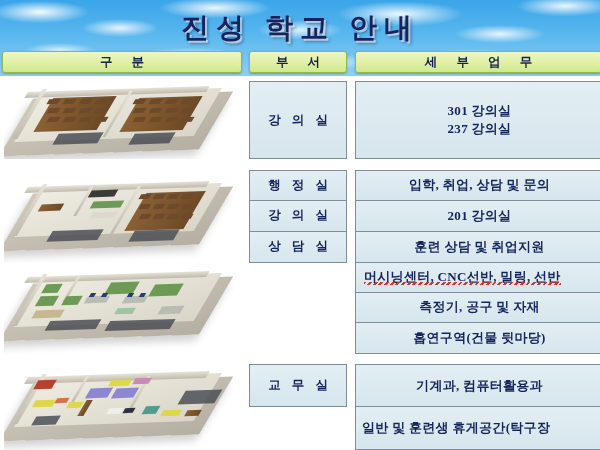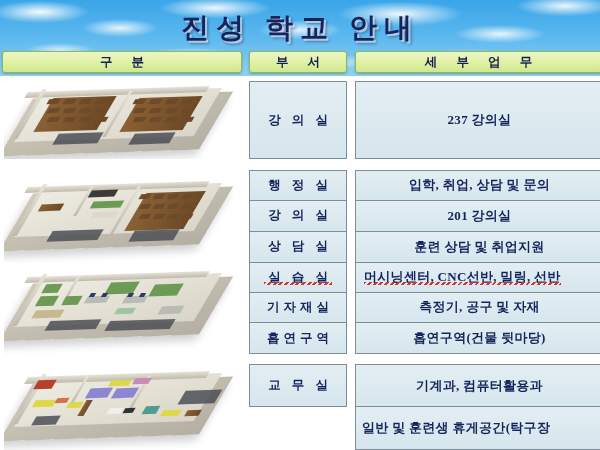--- a/index.html
+++ b/index.html
@@ -170,20 +170,21 @@
         <div class="desk" style="left:178px;top:36px;width:11px;height:5px;"></div>
         <div class="path" style="left:52px;top:52px;width:44px;height:11px;"></div>
         <div class="path" style="left:128px;top:52px;width:40px;height:11px;"></div>
       </div>
     </div>
     <div class="cellcol dept-col">
       <div class="cell" style="height:100%;">강 의 실</div>
     </div>
     <div class="cellcol det-col">
       <div class="cell two-line" style="height:100%;">
+        <span>301 강의실</span>
         <span>237 강의실</span>
       </div>
     </div>
   </div>
 
   <div class="group" id="g2">
     <div class="imgcell">
       <div class="render">
         <div class="slab" style="top:20px;"></div>
         <div class="floor" style="top:16px;"></div>
@@ -243,27 +244,20 @@
         <div class="mach-b" style="left:98px;top:31px;width:5px;height:4px;"></div>
         <div class="mach-b" style="left:124px;top:31px;width:5px;height:4px;"></div>
         <div class="mach-b" style="left:136px;top:31px;width:5px;height:4px;"></div>
         <div class="f-teal" style="left:112px;top:46px;width:18px;height:6px;background:#9fc4a0;"></div>
         <div class="mach-gray" style="left:156px;top:44px;width:22px;height:8px;"></div>
         <div class="wood" style="left:30px;top:48px;width:28px;height:8px;background:#c7b98f;"></div>
         <div class="path" style="left:44px;top:58px;width:50px;height:10px;"></div>
         <div class="path" style="left:104px;top:58px;width:64px;height:10px;"></div>
       </div>
     </div>
-    <div class="cellcol dept-col">
-      <div class="cell" style="height:33.33%;">
-          <span class="sp">실 습 실</span>
-        </div>
-      <div class="cell" style="height:33.33%;">기자재실</div>
-      <div class="cell" style="height:33.34%;">흡연구역</div>
-    </div>
     <div class="cellcol det-col">
       <div class="cell" style="height:33.33%;justify-content:flex-start;padding-left:8px;">
           <span class="sp">머시닝센터, CNC선반, 밀링, 선반</span>
         </div>
       <div class="cell" style="height:33.33%;">측정기, 공구 및 자재</div>
       <div class="cell" style="height:33.34%;">흡연구역(건물 뒷마당)</div>
     </div>
   </div>
 
   <div class="group" id="g4">

